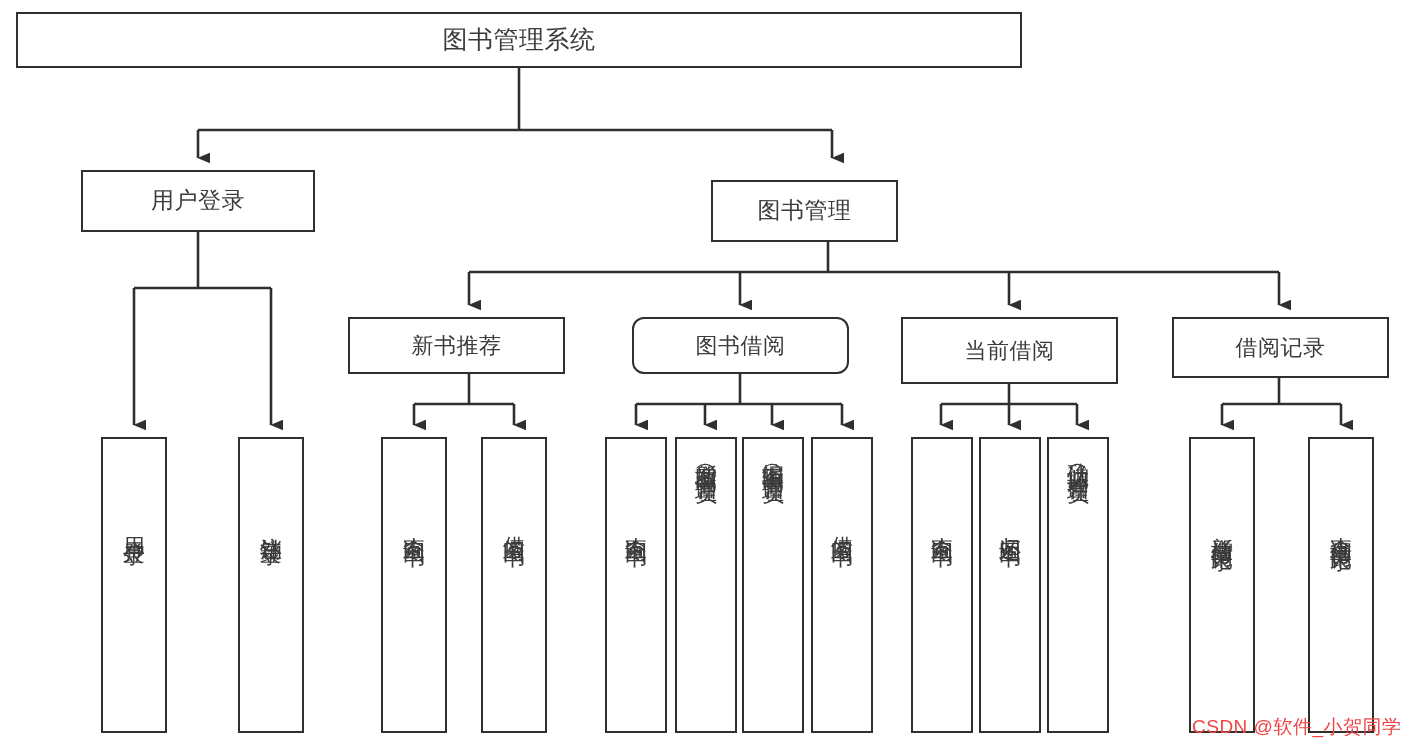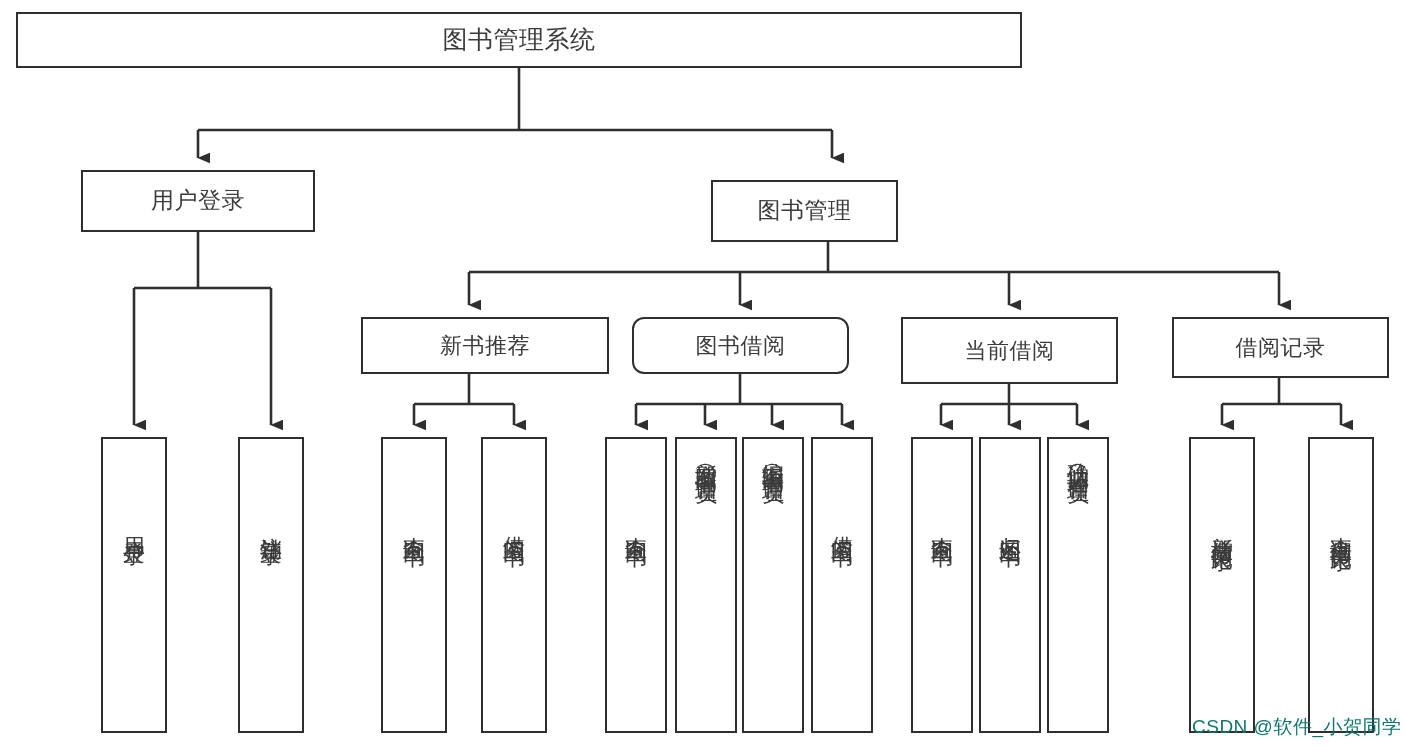--- a/index.html
+++ b/index.html
@@ -64,21 +64,21 @@
     white-space: nowrap;
   }
   .node.leaf.mid .lbl {
     margin-top: 80px;
   }
   .node.leaf.top .lbl {
     margin-top: 6px;
   }
   .watermark {
     position: absolute;
-    color: #0f766e;
+    color: #ef4444;
     font-size: 19px;
     letter-spacing: 0.5px;
     white-space: nowrap;
     user-select: none;
   }
 </style>
 </head>
 <body>
 
 <div id="canvas">
@@ -139,21 +139,21 @@
   </div>
 
   <div class="node h1" style="left:81px; top:170px; width:234px; height:62px;">
     <span class="lbl">用户登录</span>
   </div>
 
   <div class="node h1" style="left:711px; top:180px; width:187px; height:62px;">
     <span class="lbl">图书管理</span>
   </div>
 
-  <div class="node h2" style="left:361px; top:317px; width:248px; height:57px;">
+  <div class="node h2" style="left:348px; top:317px; width:217px; height:57px;">
     <span class="lbl">新书推荐</span>
   </div>
 
   <div class="node h2" style="left:632px; top:317px; width:217px; height:57px;border-radius:12px;">
     <span class="lbl">图书借阅</span>
   </div>
 
   <div class="node h2" style="left:901px; top:317px; width:217px; height:67px;">
     <span class="lbl">当前借阅</span>
   </div>

